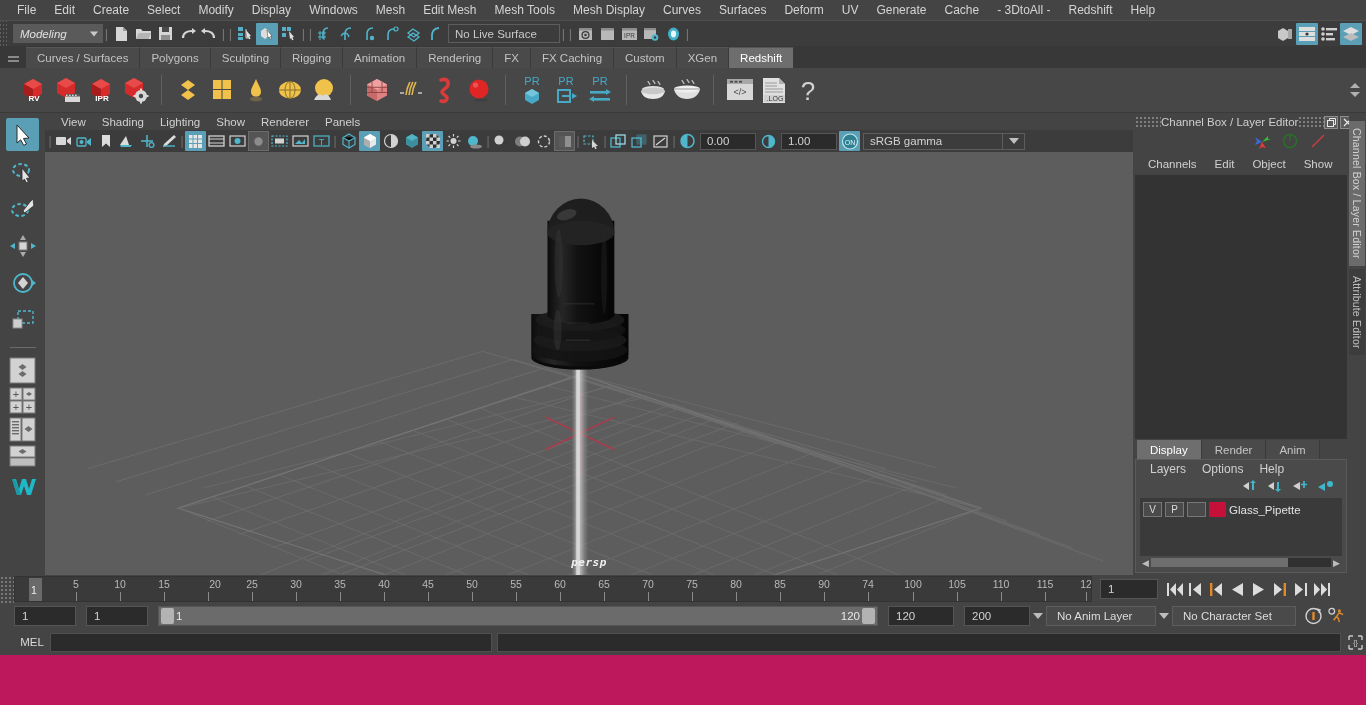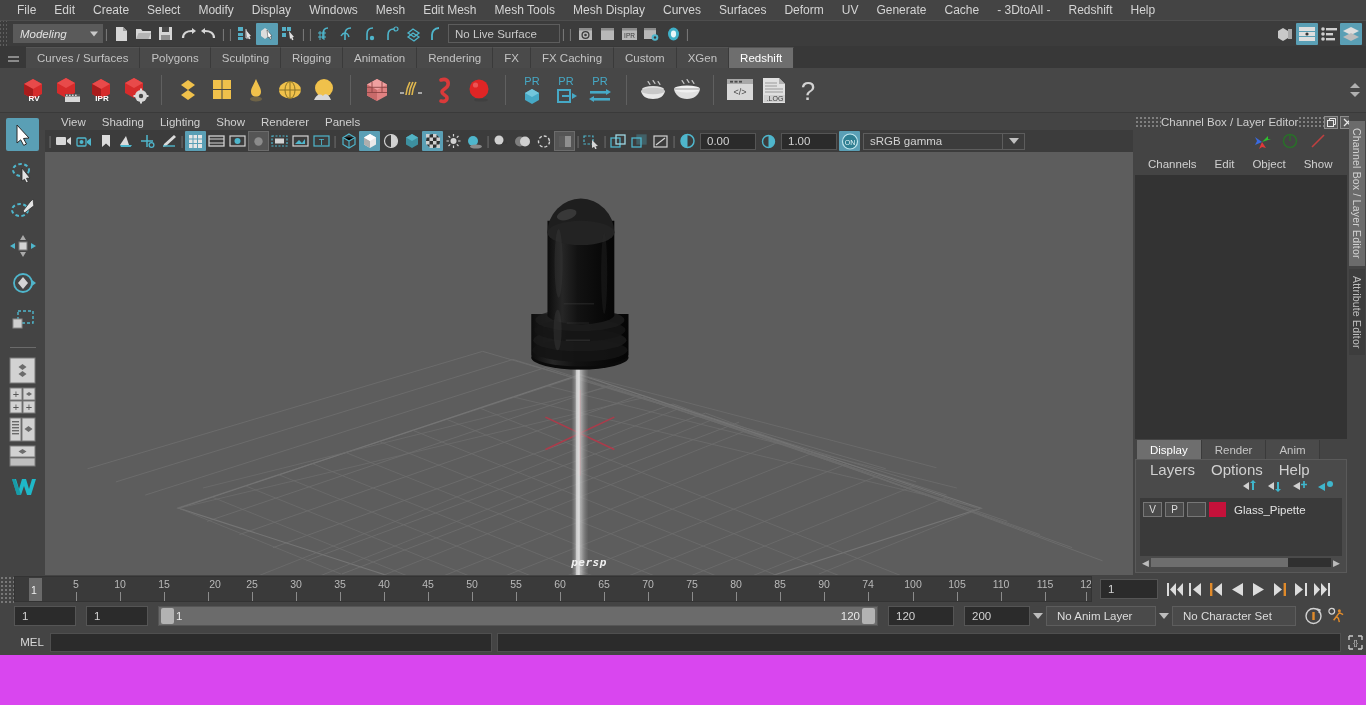--- a/index.html
+++ b/index.html
@@ -4,21 +4,21 @@
 <style>
   * { box-sizing: border-box; margin:0; padding:0; }
   html,body { width:1366px; height:705px; overflow:hidden; }
   body {
     font-family: "Liberation Sans", sans-serif;
     background:#444444;
     color:#c8c8c8;
     font-size:12px;
     -webkit-font-smoothing:antialiased;
   }
-  #app { position:relative; width:1366px; height:705px; background:#d946ef; }
+  #app { position:relative; width:1366px; height:705px; background:#be185d; }
 
   
   .menubar {
     height:20px; background:#444444;
     display:flex; align-items:center; padding-left:8px;
     font-size:12px;
   }
   .menubar .mi { padding:0 9px; color:#d4d4d4; line-height:20px; white-space:nowrap; }
 
   
@@ -117,29 +117,29 @@
   .cbmenus { height:22px; display:flex; align-items:center; padding-left:6px; font-size:11.5px; }
   .cbmenus .cm { padding:0 9px; color:#d0d0d0;}
   .cbbody { flex:1; background:#333333; margin:0 2px; }
 
   .layertabs { height:20px; display:flex; align-items:flex-end; padding-left:4px; }
   .ltab { height:19px; padding:0 13px; font-size:11.5px; background:#4a4a4a; color:#c5c5c5;
      display:flex;align-items:center; border-right:1px solid #3a3a3a; }
   .ltab.active { background:#6e6e6e; color:#fff; }
   .lpanel { margin:0 2px 2px; background:#4a4a4a; border:1px solid #5a5a5a; flex:none;
      height:114px; display:flex; flex-direction:column;}
-  .lmenus { height:18px; display:flex; align-items:center; padding-left:6px; font-size:15px; }
+  .lmenus { height:18px; display:flex; align-items:center; padding-left:6px; font-size:12px; }
   .lmenus .lm { padding:0 8px; color:#d0d0d0; }
   .lbtns { height:18px; display:flex; align-items:center; justify-content:flex-end; gap:9px; padding-right:12px;}
   .llist { flex:1; background:#3a3a3a; margin:2px 4px 0; padding:3px; }
   .lrow { height:17px; display:flex; align-items:center; gap:3px; }
   .ltog { width:19px;height:15px;border:1px solid #777;background:#4a4a4a;color:#ddd;
       font-size:10px;display:flex;align-items:center;justify-content:center;flex:none;}
   .lswatch { width:17px;height:15px;flex:none; }
-  .lname { font-size:11.5px; color:#e2e2e2; margin-left:5px; }
+  .lname { font-size:11.5px; color:#e2e2e2; }
   .lscroll { height:13px; margin:0 4px 3px; display:flex; align-items:center; }
   .lsarrow { width:11px;color:#bcbcbc;font-size:9px;text-align:center;flex:none;}
   .lsbar { flex:1; height:9px; background:#303030; position:relative; }
   .lsthumb { position:absolute; left:0; top:0; height:9px; width:76%; background:#6e6e6e; }
 
   
   .vtabs { width:17px; flex:none; background:#444; padding-top:8px; }
   .vtab { writing-mode:vertical-rl; font-size:10.5px; color:#d2d2d2; background:#6b6b6b;
      padding:7px 2px; text-align:center; letter-spacing:0.2px; }
   .vtab.sel { background:#6b6b6b; }

